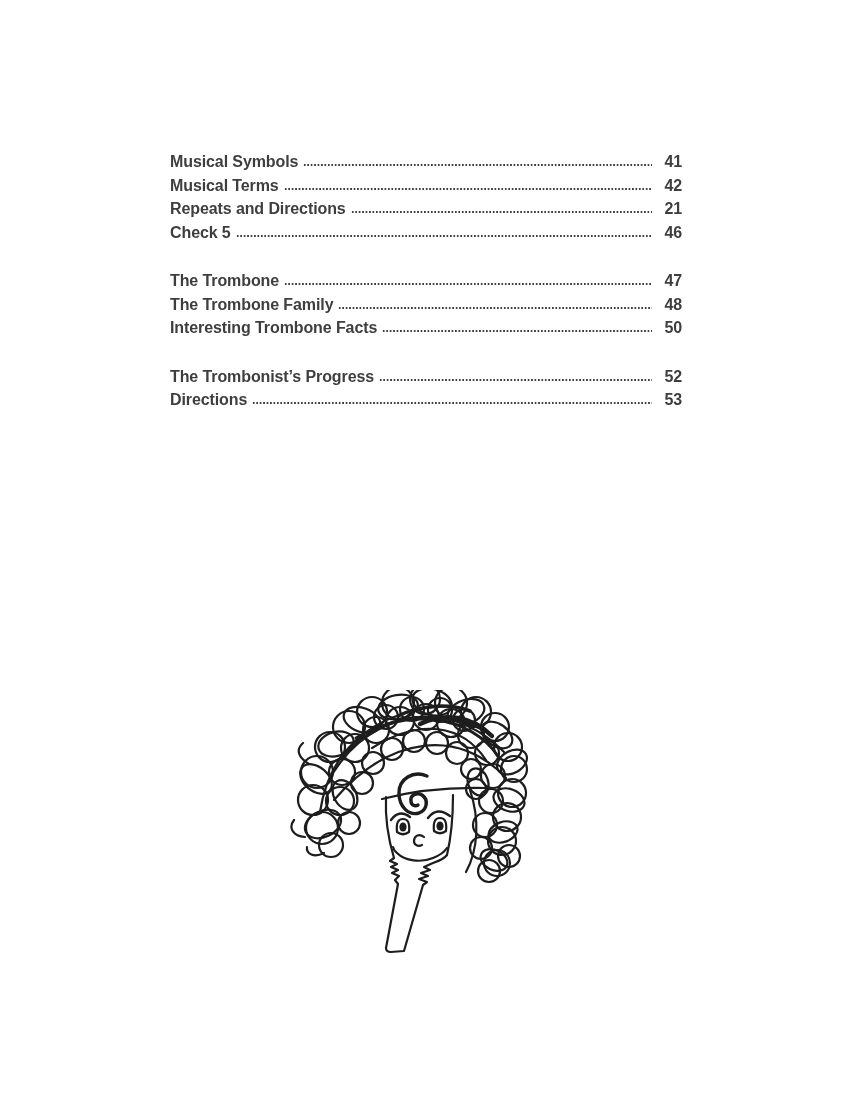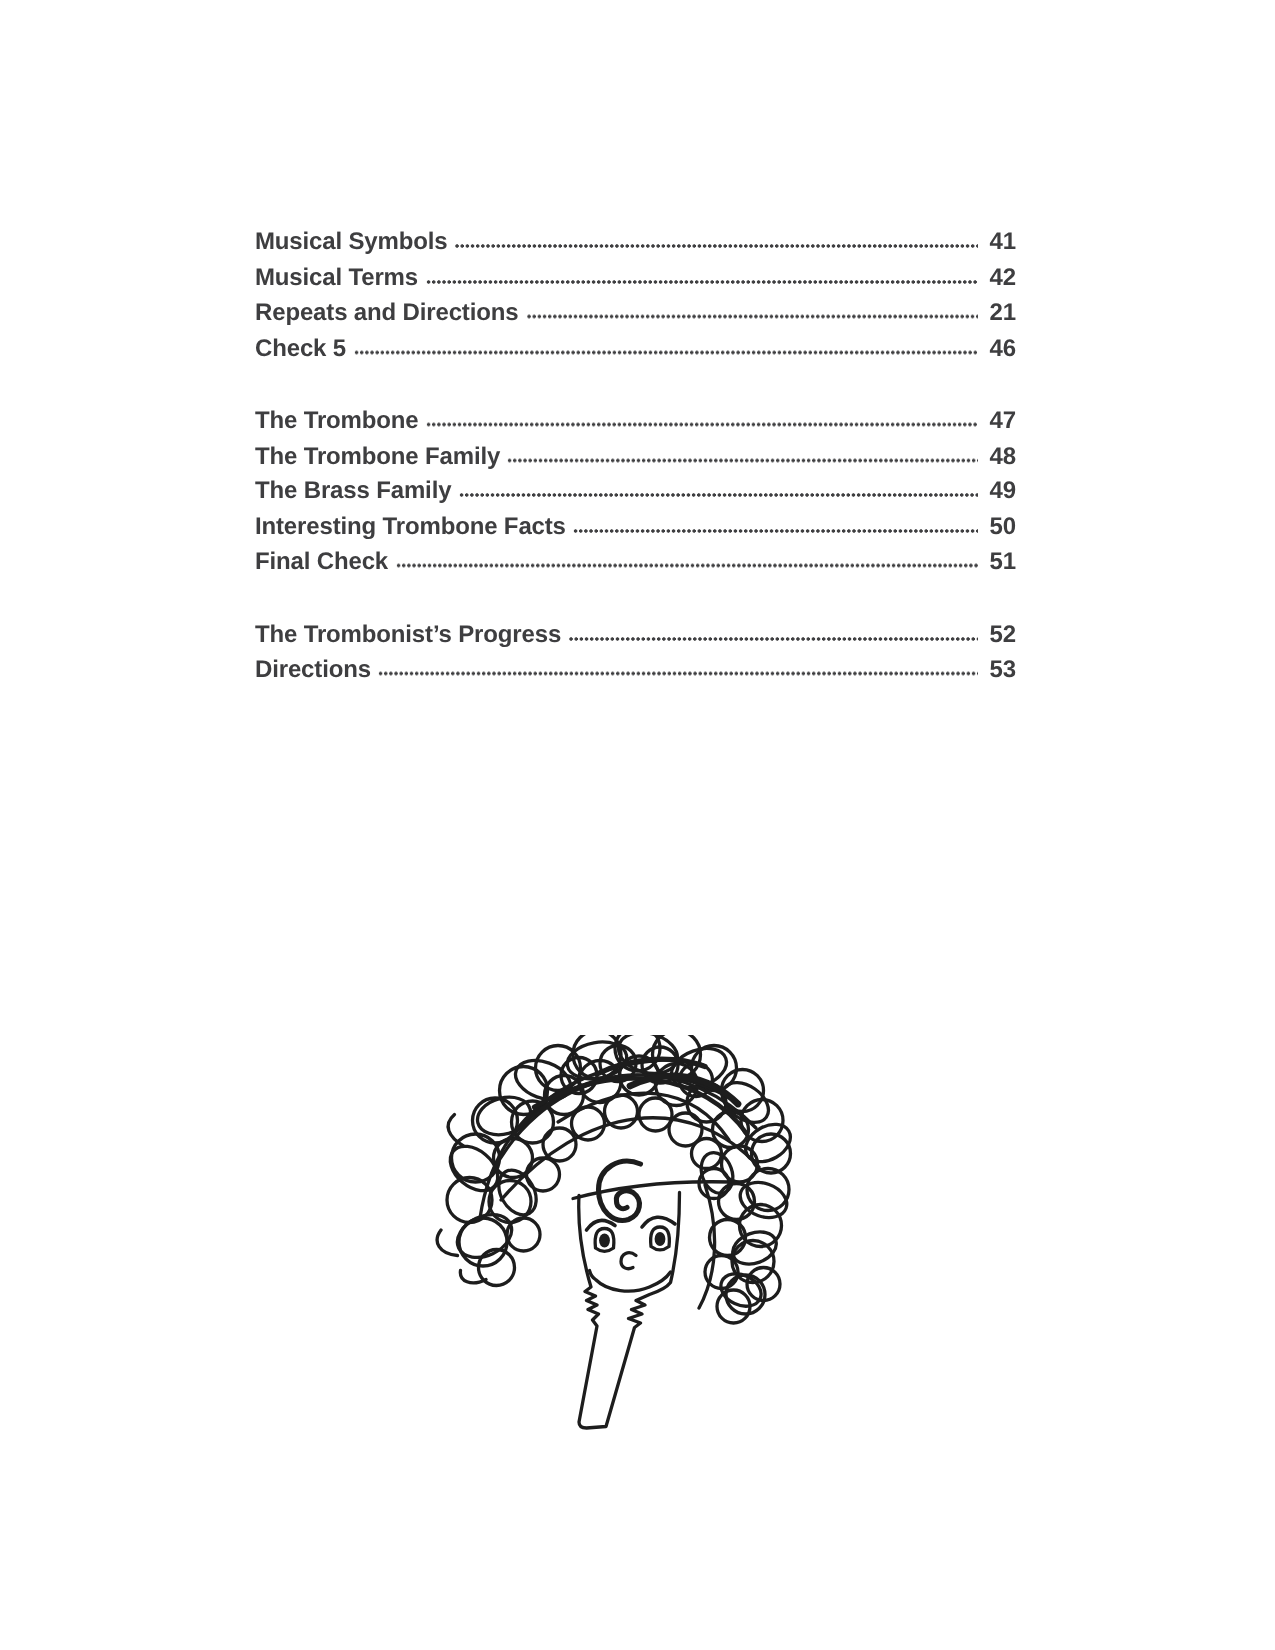--- a/index.html
+++ b/index.html
@@ -36,21 +36,21 @@
     height:4px;
     margin:0 3px 0 5px;
     background-image:radial-gradient(circle at 1.7px 2px, var(--ink) 0.95px, transparent 1.35px);
     background-size:3.45px 4px;
     background-repeat:repeat-x;
     background-position:left bottom;
   }
   .toc-page{
     white-space:nowrap;
     min-width:27px;
-    text-align:center;
+    text-align:right;
   }
   .illustration{
     position:absolute;
     left:290px;top:690px;width:260px;height:280px;
   }
 </style>
 </head>
 <body>
 
 <div class="sheet">
@@ -85,33 +85,23 @@
         <span class="toc-title">The Trombone</span>
         <span class="toc-dots"></span>
         <span class="toc-page">47</span>
       </div>
       <div class="toc-row">
         <span class="toc-title">The Trombone Family</span>
         <span class="toc-dots"></span>
         <span class="toc-page">48</span>
       </div>
       <div class="toc-row">
-        <span class="toc-title">The Brass Family</span>
-        <span class="toc-dots"></span>
-        <span class="toc-page">49</span>
-      </div>
-      <div class="toc-row">
         <span class="toc-title">Interesting Trombone Facts</span>
         <span class="toc-dots"></span>
         <span class="toc-page">50</span>
-      </div>
-      <div class="toc-row">
-        <span class="toc-title">Final Check</span>
-        <span class="toc-dots"></span>
-        <span class="toc-page">51</span>
       </div>
     </div>
 
     <div class="toc-group">
       <div class="toc-row">
         <span class="toc-title">The Trombonist’s Progress</span>
         <span class="toc-dots"></span>
         <span class="toc-page">52</span>
       </div>
       <div class="toc-row">

